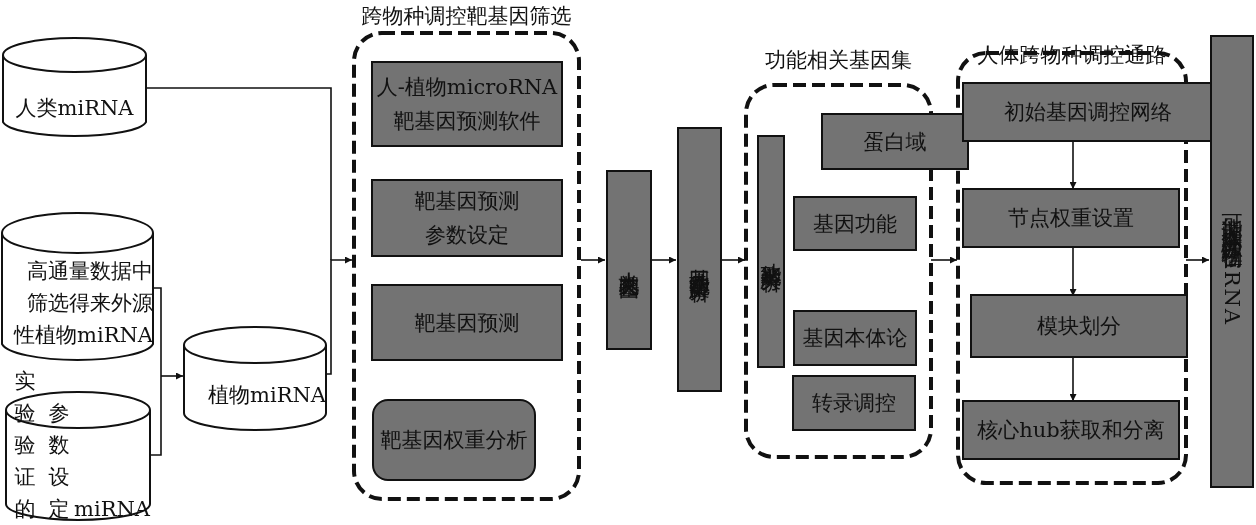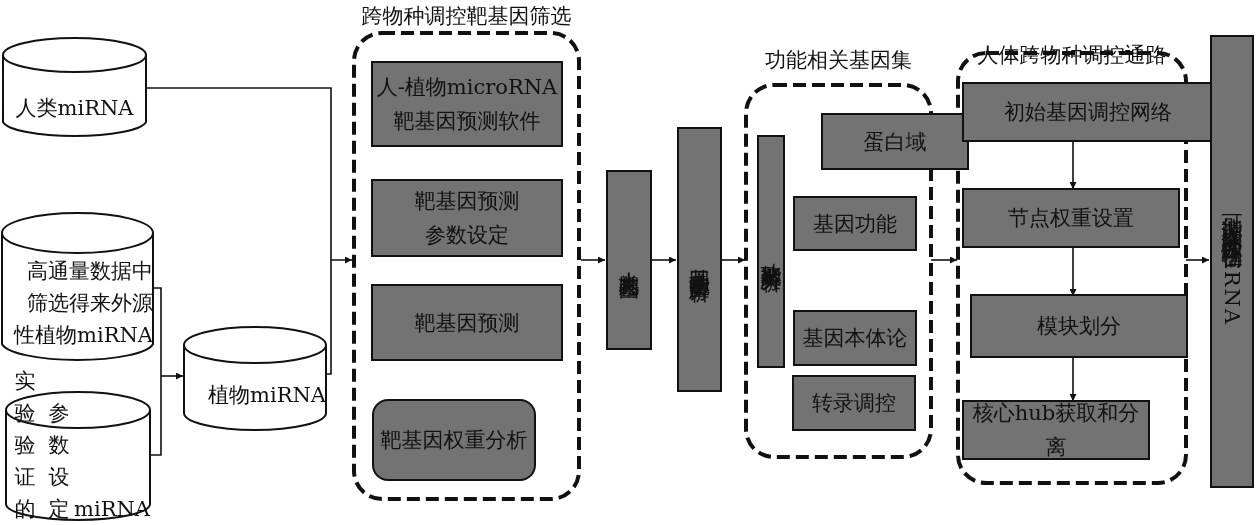--- a/index.html
+++ b/index.html
@@ -107,18 +107,18 @@
 <div class="box vtext" style="left:757px;top:135px;width:28px;height:233px;">功能聚类分析</div>
 <div class="box" style="left:793px;top:113px;width:148px;height:57px;margin-left:28px;">蛋白域</div>
 <div class="box" style="left:793px;top:196px;width:124px;height:55px;">基因功能</div>
 <div class="box" style="left:793px;top:290px;width:124px;height:56px;margin-top:20px;">基因本体论</div>
 <div class="box" style="left:792px;top:375px;width:124px;height:56px;">转录调控</div>
 
 <div class="group-title" style="left:962px;top:17px;width:220px;margin-top:24px;">人体跨物种调控通路</div>
 <div class="box" style="left:962px;top:82px;width:252px;height:60px;">初始基因调控网络</div>
 <div class="box" style="left:962px;top:188px;width:218px;height:60px;">节点权重设置</div>
 <div class="box" style="left:962px;top:294px;width:218px;height:64px;margin-left:8px;">模块划分</div>
-<div class="box" style="left:962px;top:400px;width:188px;height:60px;">核心hub获取和分离</div>
+<div class="box" style="left:962px;top:400px;width:218px;height:60px;">核心hub获取和分离</div>
 
 <div class="box" style="left:1210px;top:35px;width:44px;height:453px;flex-direction:column;justify-content:center;">
   <span class="vtext" style="line-height:22px;letter-spacing:3px;">可能调控人体的外源性植物</span>
   <span class="vtext mixed" style="line-height:22px;margin-top:6px;">miRNA</span>
 </div>
 
 </body></html>

